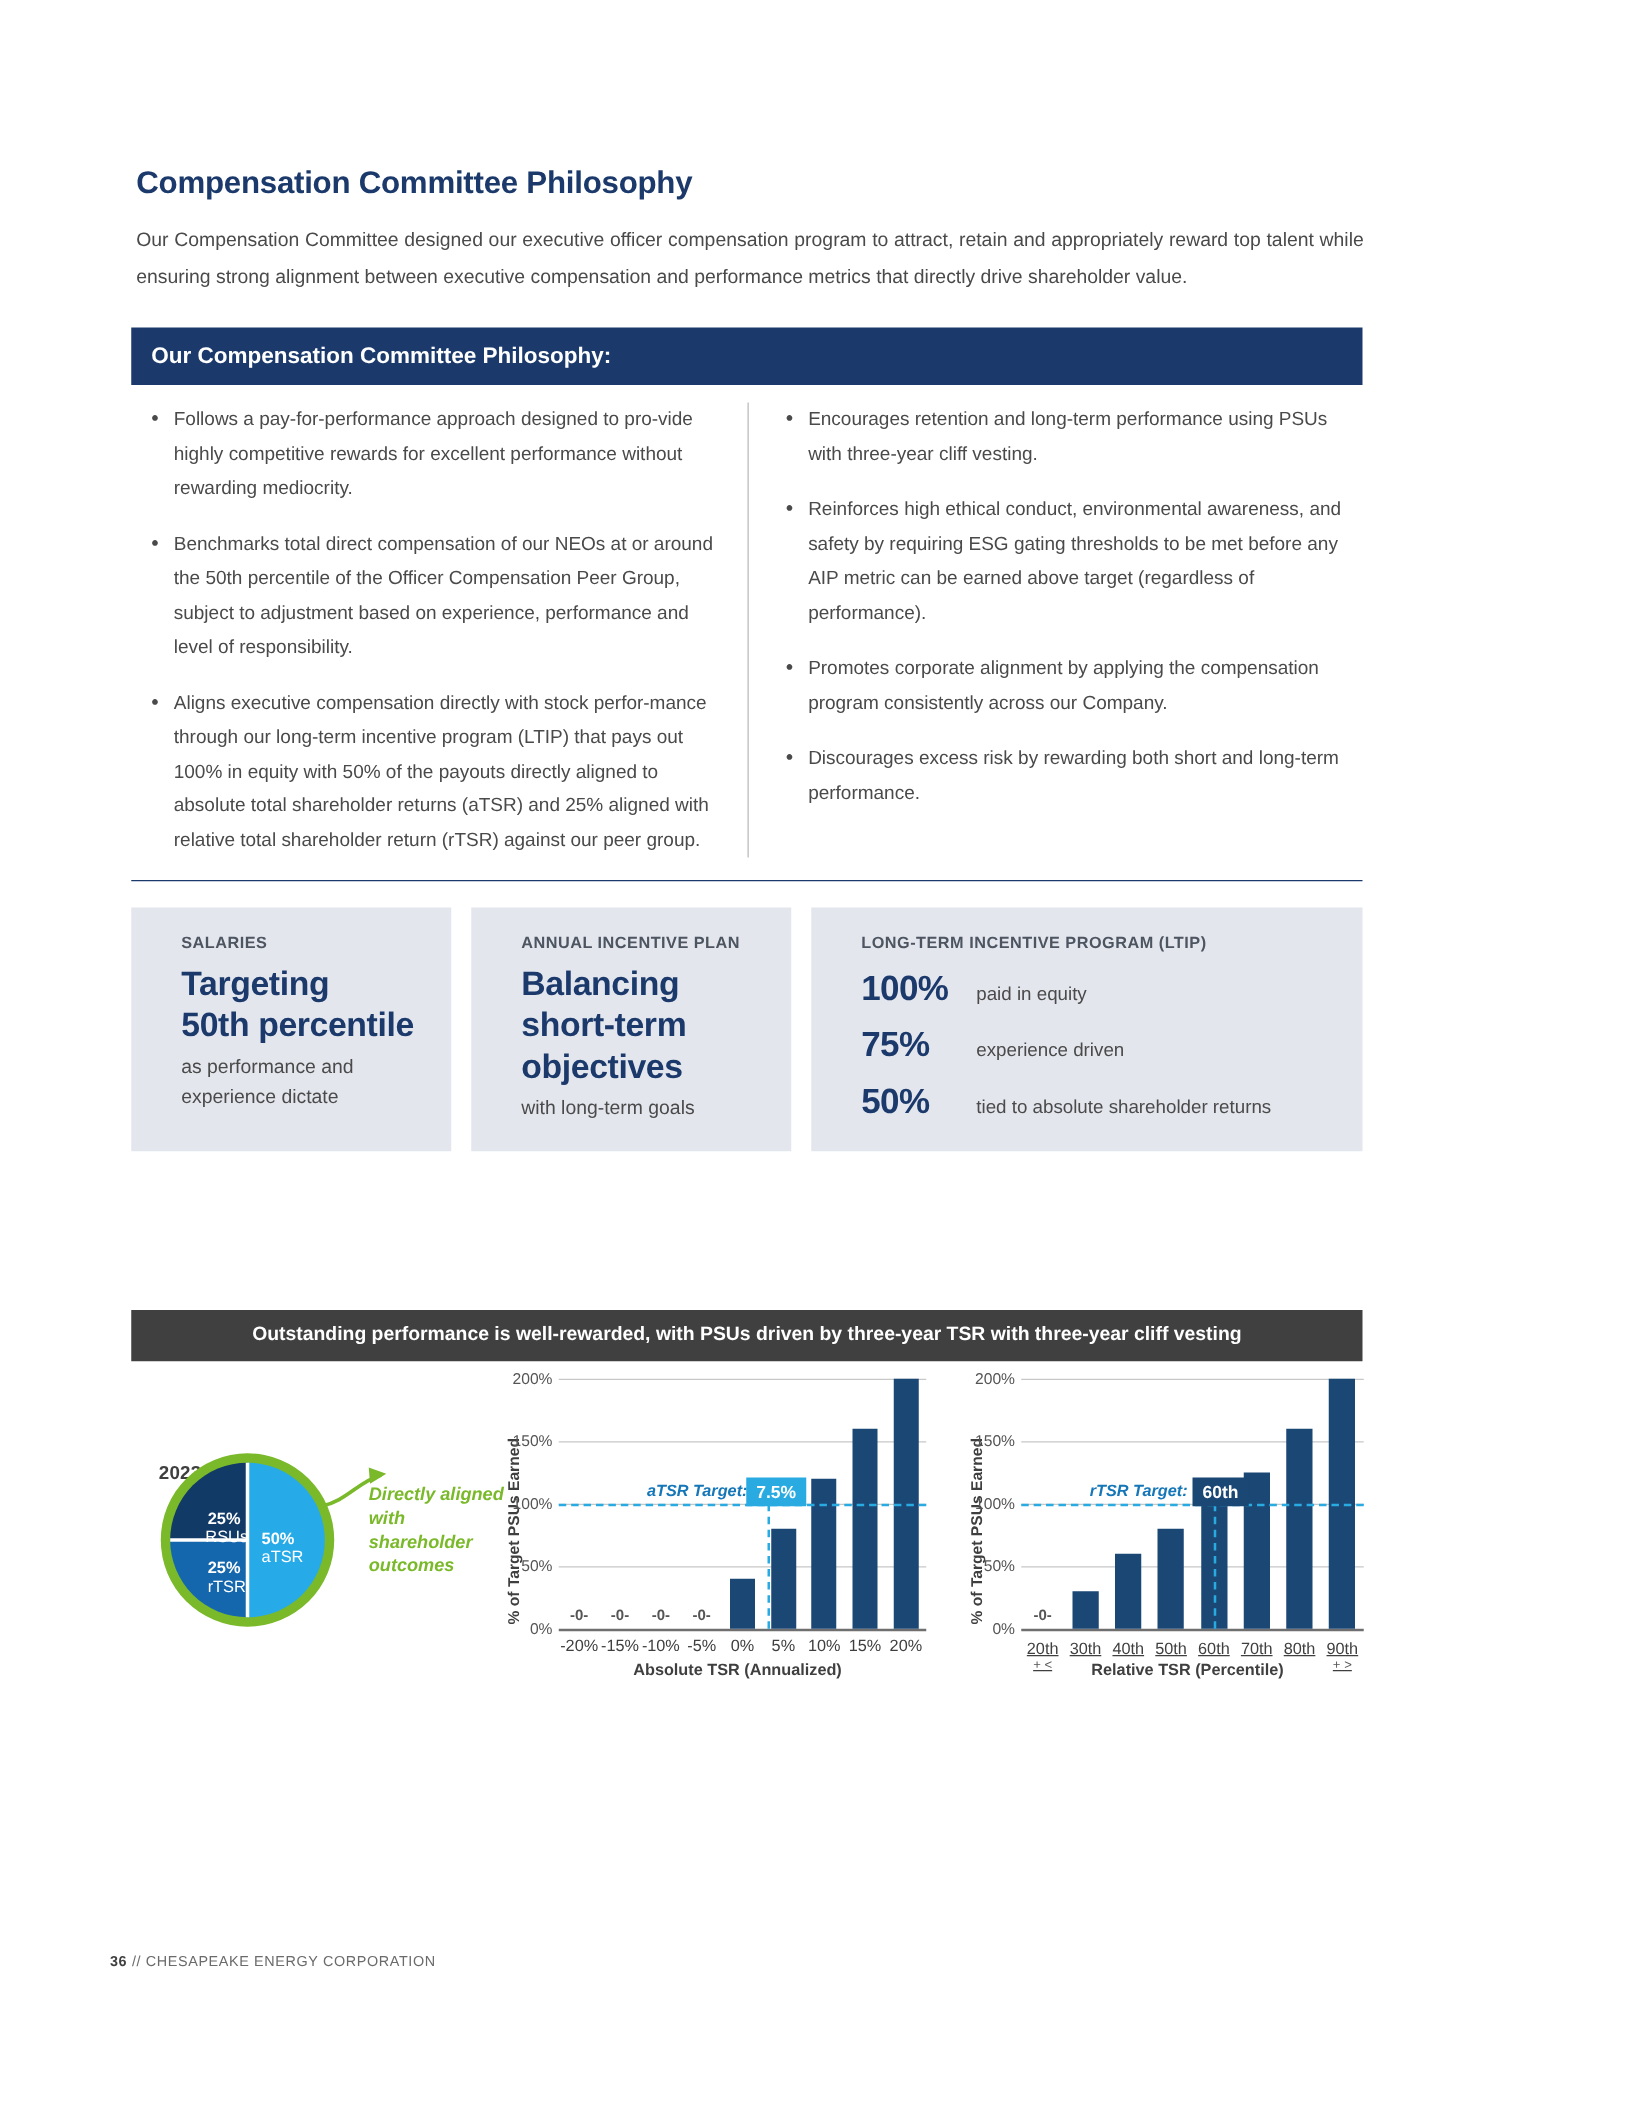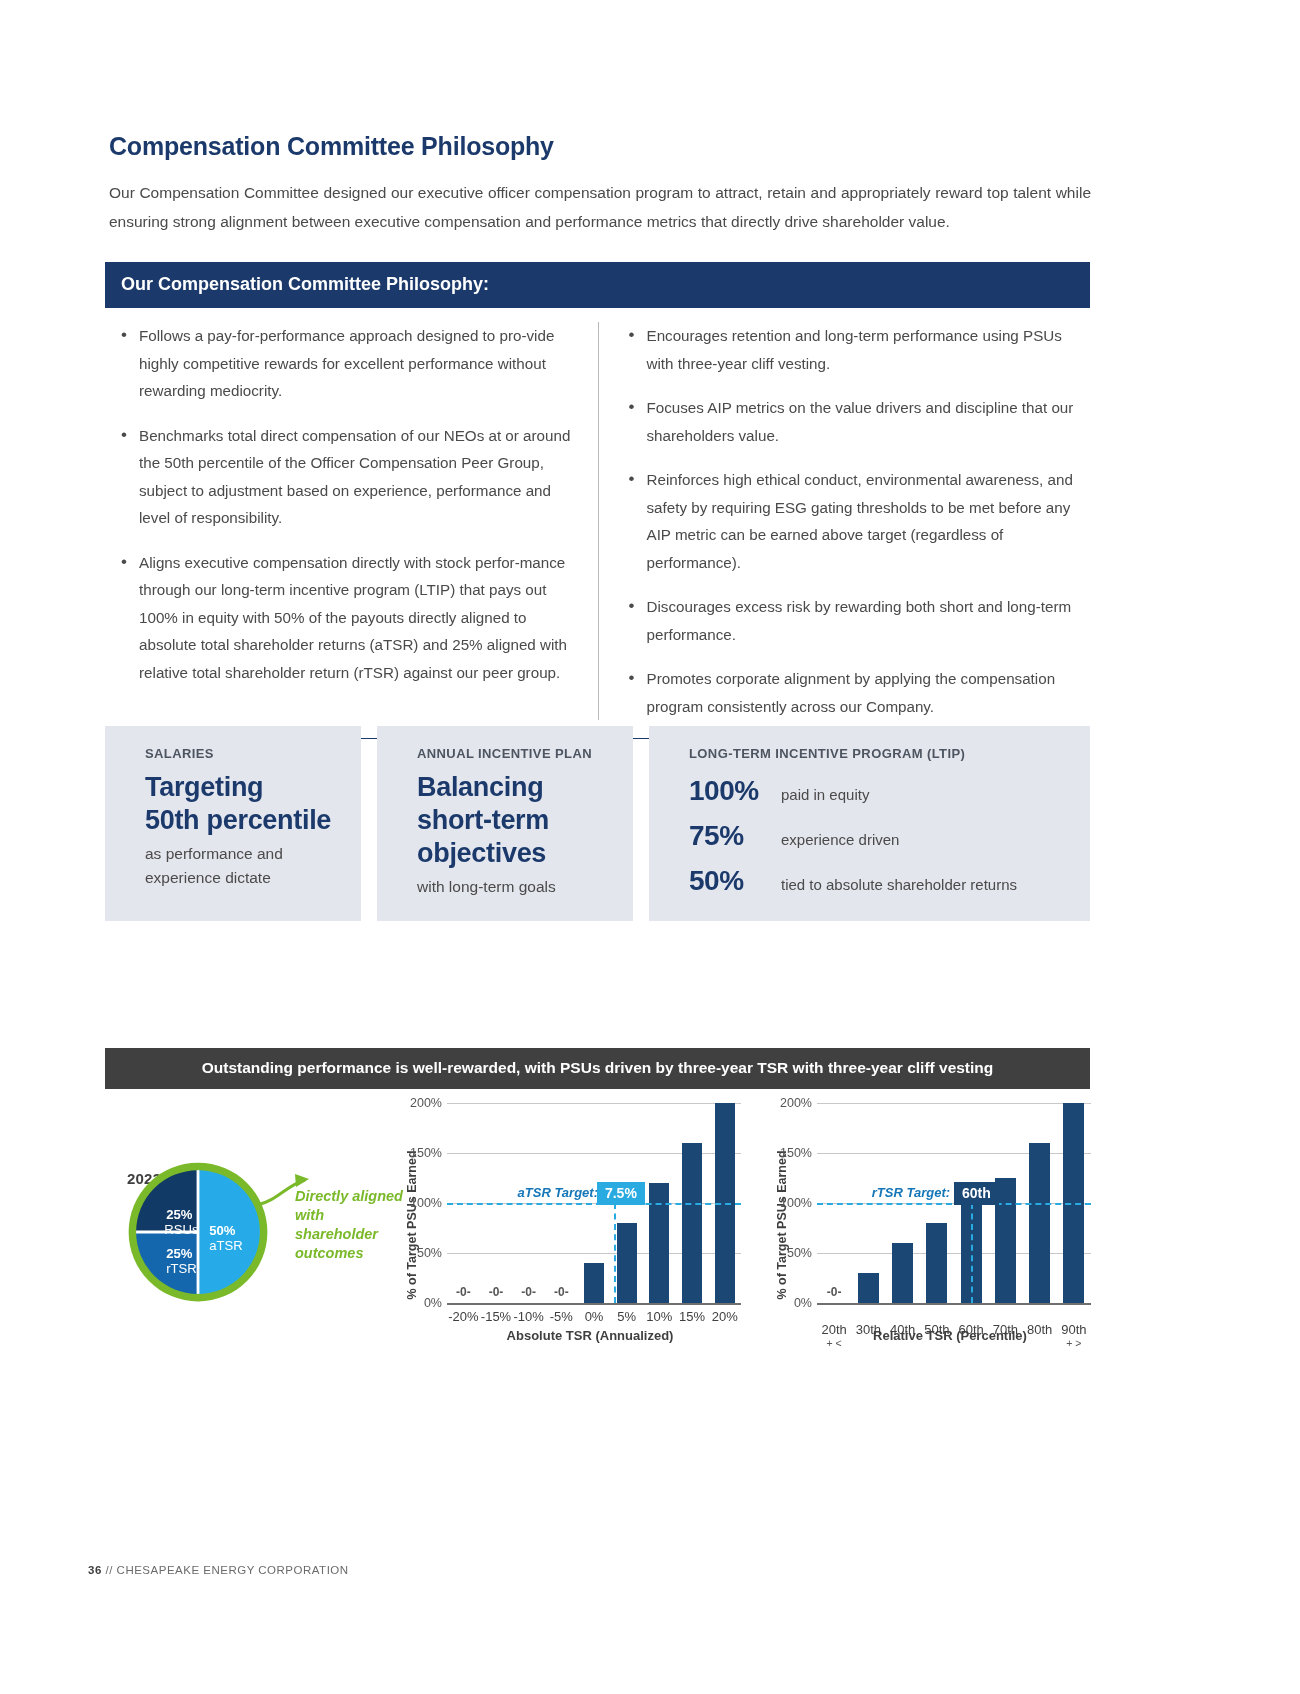--- a/index.html
+++ b/index.html
@@ -162,24 +162,23 @@
       <div class="phil-col left">
         <ul>
           <li>Follows a pay-for-performance approach designed to pro-vide highly competitive rewards for excellent performance without rewarding mediocrity.</li>
           <li>Benchmarks total direct compensation of our NEOs at or around the 50th percentile of the Officer Compensation Peer Group, subject to adjustment based on experience, performance and level of responsibility.</li>
           <li>Aligns executive compensation directly with stock perfor-mance through our long-term incentive program (LTIP) that pays out 100% in equity with 50% of the payouts directly aligned to absolute total shareholder returns (aTSR) and 25% aligned with relative total shareholder return (rTSR) against our peer group.</li>
         </ul>
       </div>
       <div class="phil-col right">
         <ul>
           <li>Encourages retention and long-term performance using PSUs with three-year cliff vesting.</li>
-          <li>Focuses AIP metrics on the value drivers and discipline that our shareholders value.</li>
           <li>Reinforces high ethical conduct, environmental awareness, and safety by requiring ESG gating thresholds to be met before any AIP metric can be earned above target (regardless of performance).</li>
+          <li>Promotes corporate alignment by applying the compensation program consistently across our Company.</li>
           <li>Discourages excess risk by rewarding both short and long-term performance.</li>
-          <li>Promotes corporate alignment by applying the compensation program consistently across our Company.</li>
         </ul>
       </div>
     </div>
   </div>
 
   <div class="cards">
 
     <div class="card salaries">
       <div class="card-kicker">SALARIES</div>
       <div class="card-big">
@@ -356,21 +355,21 @@
           <div class="barcell">
               <div class="bar" style="height:200px;"></div>
             </div>
         </div>
 
         <div class="target-line" style="top:100px;"></div>
         <div class="target-vline" style="left:56.3%;top:100px;height:100px;"></div>
         <div class="target-lbl" style="left:20%;top:82px;">rTSR Target:</div>
         <div class="target-chip dark" style="left:50%;top:79px;">60th</div>
 
-        <div class="xticks" style="top:219px;">
+        <div class="xticks" style="top:208px;text-decoration:underline;">
           <div class="xtick"><span>20th</span><small>+ &lt;</small></div>
           <div class="xtick"><span>30th</span></div>
           <div class="xtick"><span>40th</span></div>
           <div class="xtick"><span>50th</span></div>
           <div class="xtick"><span>60th</span></div>
           <div class="xtick"><span>70th</span></div>
           <div class="xtick"><span>80th</span></div>
           <div class="xtick"><span>90th</span><small>+ &gt;</small></div>
         </div>
       </div>

